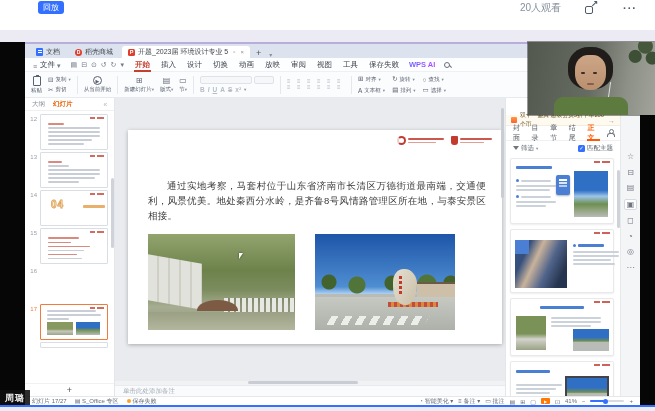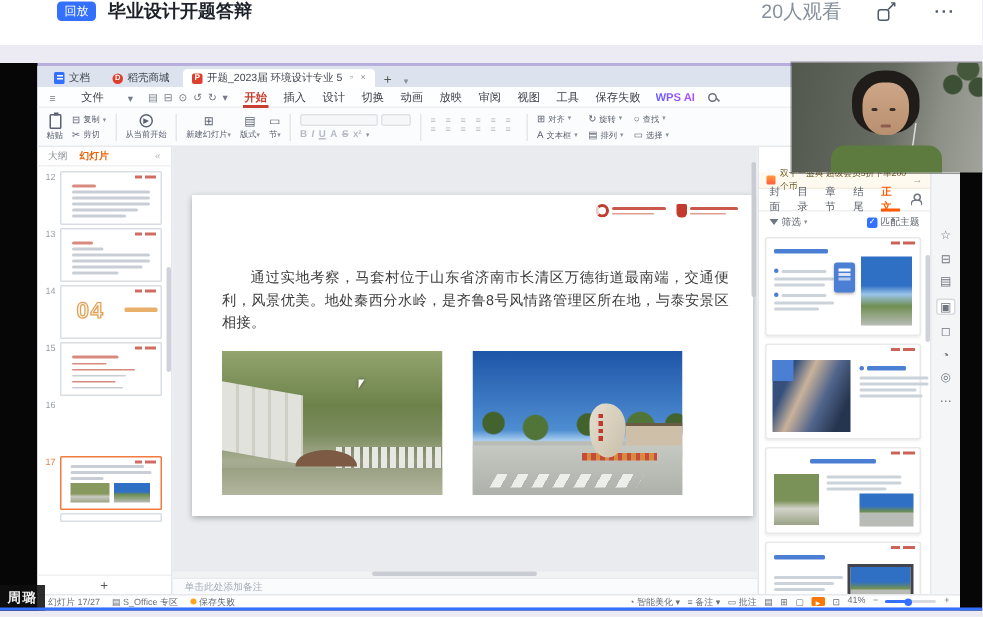--- a/index.html
+++ b/index.html
@@ -6,21 +6,21 @@
   *{box-sizing:border-box;}
   .screen{position:relative;width:655px;height:411px;background:#ecebf3;overflow:hidden;
           font-family:"Liberation Sans","DejaVu Sans",sans-serif;-webkit-font-smoothing:antialiased;}
 
   
   .topbar{position:absolute;top:0;left:0;width:655px;height:30px;background:#fff;display:flex;align-items:center;
           padding:0 18px 15px 38px;gap:8px;}
   .badge{background:#3370ff;color:#fff;font-size:8px;line-height:1;padding:2.5px 5px;border-radius:3px;}
   .ptitle{font-size:12px;font-weight:700;color:#1d2129;}
   .spacer{flex:1;}
-  .viewers{font-size:13px;color:#86909c;margin-right:16px;}
+  .viewers{font-size:10px;color:#86909c;margin-right:16px;}
   .share{position:relative;width:12px;height:12px;margin-right:18px;cursor:pointer;}
   .share i{position:absolute;left:0;bottom:0;width:8px;height:8px;border:1.2px solid #4e5969;border-radius:2px;}
   .share b{position:absolute;right:-1px;top:-3px;font-size:9px;color:#4e5969;font-weight:700;font-style:normal;}
   .more{font-size:11px;color:#4e5969;font-weight:700;letter-spacing:1px;cursor:pointer;}
 
   
   .video{position:absolute;top:30px;left:0;width:655px;height:381px;background:#ecebf3;}
   .blackbox{position:absolute;top:12px;left:0;width:655px;height:365px;background:#060607;}
   .desktop{position:absolute;left:25px;top:0;width:615px;height:365px;background:#b7aede;}
   .wps{position:absolute;left:0;top:2px;width:615px;height:361px;background:#f4f6f9;display:flex;flex-direction:column;}
@@ -35,21 +35,21 @@
   .ti-round{width:7px;height:7px;background:#e03e2d;border-radius:50%;color:#fff;font-size:5px;font-weight:700;
             display:flex;align-items:center;justify-content:center;}
   .ti-p{width:7px;height:7px;background:#e03e2d;border-radius:1.5px;color:#fff;font-size:5.5px;font-weight:700;
         display:flex;align-items:center;justify-content:center;}
   .tabmini{font-size:6px;color:#8a9099;margin-left:2px;}
   .tabplus{font-size:9px;color:#555;padding:0 3px;}
 
   
   .menubar{height:14px;background:#fdfeff;border-bottom:1px solid #eef0f3;display:flex;align-items:center;
            padding:0 8px;gap:9px;font-size:7.5px;color:#3a3f47;flex:0 0 auto;}
-  .mfile{display:flex;align-items:flex-end;gap:16px;}
+  .mfile{display:flex;align-items:flex-end;gap:2px;}
   .mico{color:#747b86;font-size:7px;letter-spacing:1px;}
   .mitem{height:14px;display:flex;align-items:center;padding:0 1px;cursor:pointer;}
   .mitem.active{color:#c7402f;font-weight:700;box-shadow:inset 0 -2px 0 #c7402f;}
   .ai{font-weight:700;font-size:7.5px;background:linear-gradient(90deg,#6a5cff,#b44bff);
       -webkit-background-clip:text;background-clip:text;color:transparent;}
   .lens{width:6px;height:6px;border:1px solid #6a7078;border-radius:50%;position:relative;}
   .lens:after{content:"";position:absolute;width:3px;height:1.2px;background:#6a7078;transform:rotate(45deg);
               right:-2.5px;bottom:-1px;}
 
   
@@ -85,21 +85,21 @@
   .tlist{flex:1;overflow:hidden;padding-top:2px;}
   .titem{display:flex;gap:3px;padding:1px 6px 1px 3px;height:38px;}
   .tnum{font-size:6px;color:#9aa0a8;width:9px;text-align:right;padding-top:2px;}
   .tslide{flex:1;background:#fff;border:1px solid #d9dee5;border-radius:1px;position:relative;overflow:hidden;}
   .titem.sel .tslide{border:1.5px solid #f07b3c;}
   .rm{position:absolute;top:2px;right:3px;width:14px;height:2px;
       background:linear-gradient(90deg,#c23b2e 0 5px,transparent 5px 7px,#c23b2e 7px 14px);opacity:.75;}
   .mlines{position:absolute;left:7px;right:7px;top:8px;}
   .ml{height:1.5px;background:#c9ced6;border-radius:1px;margin-bottom:2.5px;}
   .mlr{height:1.5px;background:#d98a7f;border-radius:1px;margin-bottom:2.5px;}
-  .bignum{position:absolute;left:10px;top:8px;font-size:15px;font-weight:700;color:#fcf4e6;
+  .bignum{position:absolute;left:10px;top:8px;font-size:10px;font-weight:700;color:#fcf4e6;
           -webkit-text-stroke:.8px #dfa054;letter-spacing:1px;}
   .bigbar{position:absolute;left:42px;top:14px;width:22px;height:2.5px;background:#e8b06a;border-radius:1px;}
   .m17t{position:absolute;left:6px;right:6px;top:5px;}
   .m17p{position:absolute;left:6px;bottom:4px;display:flex;gap:3px;}
   .m17a{width:26px;height:13px;background:linear-gradient(180deg,#88995f 55%,#c9c9c0 70%,#9aa385);}
   .m17b{width:24px;height:13px;background:linear-gradient(180deg,#2f6fc4 45%,#6f8f52 60%,#b9bcb6);}
   .tadd{height:13px;display:flex;align-items:center;justify-content:center;font-size:9px;color:#555;
         border-top:1px solid #f1f1f1;flex:0 0 auto;}
   .tsb{position:absolute;right:0;top:80px;width:3px;height:70px;background:#cfd3d9;border-radius:2px;}
 
@@ -228,21 +228,20 @@
              font-size:9px;font-weight:700;display:flex;align-items:center;justify-content:center;letter-spacing:1px;}
   .progress{position:absolute;left:0;top:375px;width:655px;height:2px;background:#3370ff;}
 </style>
 </head>
 <body>
 
 <div class="screen">
 
   <div class="topbar">
     <span class="badge">回放</span>
-    <span class="ptitle">毕业设计开题答辩</span>
     <span class="spacer"></span>
     <span class="viewers">20人观看</span>
     <span class="share">
         <i></i>
         <b>↗</b>
       </span>
     <span class="more">···</span>
   </div>
 
   <div class="video">

